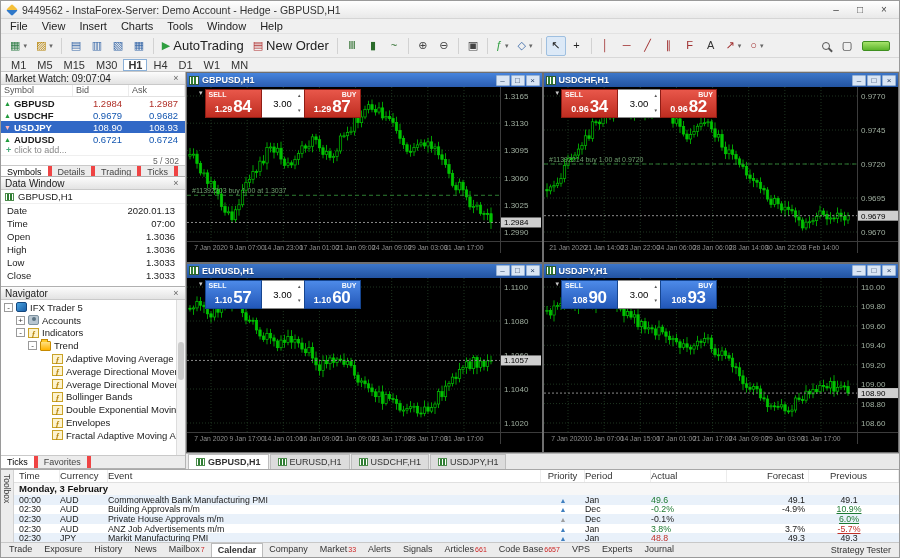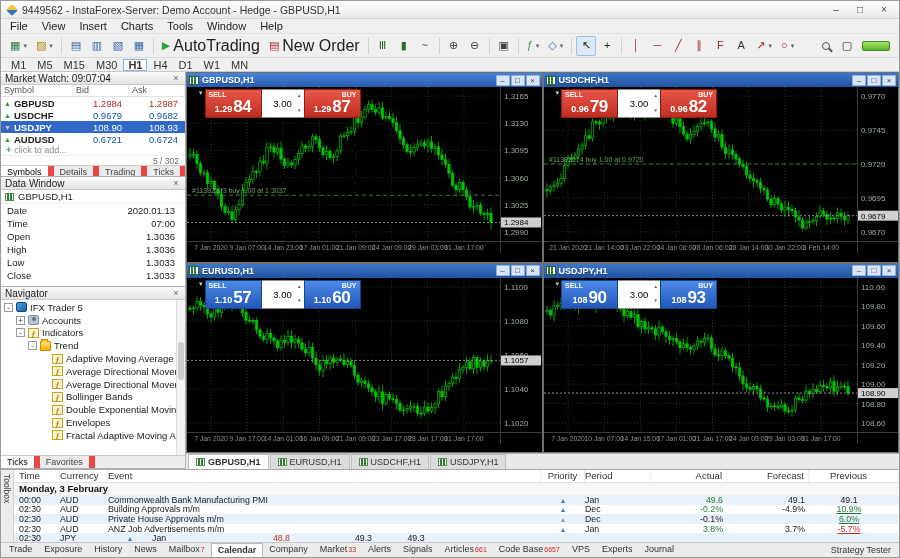--- a/index.html
+++ b/index.html
@@ -12,42 +12,42 @@
 .win-btns{margin-left:auto;display:flex;gap:2px}
 .wbtn{width:22px;height:14px;text-align:center;line-height:13px;font-size:10px;color:#444}
 
 .menubar{height:15px;display:flex;align-items:center;background:#f0f0f0;border-bottom:1px solid #e2e2e2;padding-left:2px;flex:0 0 auto}
 .menu-item{padding:0 7px;font-size:11px;line-height:15px;color:#222}
 
 .toolbar{height:24px;display:flex;align-items:center;background:#f0f0f0;border-bottom:1px solid #d8d8d8;padding:0 5px;gap:1px;flex:0 0 auto}
 .tb-btn{height:20px;min-width:20px;display:flex;align-items:center;justify-content:center;padding:0 3px;border:1px solid transparent;border-radius:2px;gap:3px;white-space:nowrap}
 .tb-btn.active{background:#dce9f7;border-color:#9ebfe0}
 .tb-ic{font-size:11px;line-height:1}
-.tb-lbl{font-size:16px;color:#222}
+.tb-lbl{font-size:13px;color:#222}
 .tb-caret{font-size:7px;color:#666}
 .tb-sep{width:1px;height:16px;background:#d2d2d2;margin:0 3px;flex:0 0 auto}
 .tb-spacer{flex:1}
 .mag-icon{width:8px;height:8px;border:1.5px solid #555;border-radius:50%;position:relative;display:inline-block}
 .mag-icon::after{content:'';position:absolute;width:5px;height:1.5px;background:#555;transform:rotate(45deg);right:-4px;bottom:-2px}
 .conn-pill{width:28px;height:10px;background:linear-gradient(#a6e36a,#5cb52c);border:1px solid #3e8f1f;border-radius:2px;margin:0 4px}
 
 .tfbar{height:14px;display:flex;align-items:center;background:#f0f0f0;border-bottom:1px solid #c8c8c8;padding-left:5px;gap:1px;flex:0 0 auto}
 .tf-btn{font-size:11px;padding:0 4px;height:12px;line-height:11px;color:#333;border:1px solid transparent}
 .tf-btn.active{background:#fff;border-color:#8ab0d8;font-weight:bold}
 
 .main{flex:1;display:flex;min-height:0}
 .leftcol{width:185px;display:flex;flex-direction:column;border-right:1px solid #b4b4b4;background:#fff;flex:0 0 auto}
 .panel{display:flex;flex-direction:column;border-bottom:1px solid #b0b0b0;background:#fff;overflow:hidden}
 #market-watch{height:105px;flex:0 0 auto}
 #data-window{height:110px;flex:0 0 auto}
 #navigator{flex:1;position:relative}
 .p-head{height:13px;background:linear-gradient(#fcfcfc,#e3e3e3);border-bottom:1px solid #c9c9c9;display:flex;align-items:center;padding:0 4px;font-size:10px;color:#222;flex:0 0 auto}
 .p-close{margin-left:auto;color:#666;font-size:9px;width:10px;text-align:center;line-height:12px}
 .p-tabs{margin-top:auto;height:13px;background:#ececec;border-top:1px solid #c9c9c9;display:flex;font-size:9px;flex:0 0 auto}
-.ptab{padding:0 6px;line-height:12px;color:#444;border-right:6px solid #ef4444}
+.ptab{padding:0 6px;line-height:12px;color:#444;border-right:4px solid #ef4444}
 .ptab.active{background:#fff;color:#000}
 
 .mw-cols{display:flex;height:12px;border-bottom:1px solid #e2e2e2;font-size:9px;color:#555}
 .mw-cols div{padding:0 3px;line-height:11px;border-right:1px solid #ececec}
 .mw-c0{width:72px}.mw-c1{width:56px}.mw-c2{flex:1}
 .mw-row{display:flex;height:12px;align-items:center;font-size:9.5px}
 .mw-row.sel{background:#3168c6;color:#fff}
 .mw-sym{width:72px;display:flex;align-items:center;gap:3px;padding-left:3px;font-weight:bold}
 .mw-arrow{font-size:7px;line-height:1}
 .a-up{color:#1f9a3a}.a-down{color:#cc2b2b}
@@ -115,21 +115,21 @@
 .tb-side{width:13px;background:#ececec;border-right:1px solid #d2d2d2;display:flex;justify-content:center;flex:0 0 auto}
 .tb-side span{writing-mode:vertical-rl;font-size:8.5px;color:#444;padding-top:4px}
 .tb-content{flex:1;overflow:hidden;min-width:0}
 .cal-head{display:flex;height:13px;border-bottom:1px solid #e0e0e0;color:#333;font-size:9.5px;background:#fff}
 .cal-head div{line-height:12px;border-right:1px solid #ececec}
 .cal-group{height:12px;line-height:12px;font-weight:bold;padding-left:5px;font-size:9.5px;background:#f7f7f7;color:#111}
 .cal-row{display:flex;height:9.6px;align-items:center;font-size:8.8px;color:#1a1a1a}
 .cal-row.alt{background:#e9f1fa}
 .c-time{width:46px;padding-left:5px}.c-cur{width:48px}.c-event{flex:1;overflow:hidden;white-space:nowrap}
 .c-pri{width:44px;text-align:center}.c-per{width:66px}
-.c-act{width:76px;text-align:right;padding-right:4px}
+.c-act{width:76px;text-align:left;padding-right:4px}
 .c-fc{width:82px;text-align:right;padding-right:4px}
 .c-prev{width:90px;text-align:center;padding-right:10px}
 .pri{font-size:7px;line-height:1}
 .pri.medium{color:#3f7fbf}.pri.low{color:#9e9e9e}
 .rev{text-decoration:underline}
 .tb-tabs{height:15px;background:#ececec;border-top:1px solid #c8c8c8;display:flex;align-items:center;padding-left:2px;font-size:9px;flex:0 0 auto}
 .tbtab{padding:0 6px;height:14px;line-height:13px;color:#333;display:flex;align-items:flex-start;gap:1px}
 .tbtab.active{background:#fff;border:1px solid #bbb;border-bottom:none;font-weight:bold}
 .tb-badge{color:#cc2222;font-size:7px;line-height:1;padding-top:3px}
 .tb-right{margin-left:auto;padding-right:8px;color:#333}
@@ -930,21 +930,21 @@
                 <text x="204.71428571428572" y="163" fill="#8f8f8f" font-size="6.8" text-anchor="middle">28 Jan 14:00</text>
                 <text x="240.85714285714286" y="163" fill="#8f8f8f" font-size="6.8" text-anchor="middle">30 Jan 22:00</text>
                 <text x="277" y="163" fill="#8f8f8f" font-size="6.8" text-anchor="middle">3 Feb 14:00</text>
               </svg>
               <div class="oneclick oc-red">
                 <span class="oc-caret">▾</span>
                 <div class="oc-btn oc-sell">
                   <span class="oc-tag">SELL</span>
                   <div class="oc-price">
                     <span class="oc-small">0.96</span>
-                    <span class="oc-big">79</span>
+                    <span class="oc-big">34</span>
                   </div>
                 </div>
                 <div class="oc-vol">
                   <span>3.00</span>
                   <span class="oc-spin">
                     <span>▲</span>
                     <span>▼</span>
                   </span>
                 </div>
                 <div class="oc-btn oc-buy">
@@ -1537,20 +1537,21 @@
               <div class="c-event">ANZ Job Advertisements m/m</div>
               <div class="c-pri"><span class="pri medium">▲</span></div>
               <div class="c-per">Jan</div>
               <div class="c-act" style="color: rgb(29, 122, 51);">3.8%</div>
               <div class="c-fc">3.7%</div>
               <div class="c-prev rev" style="color: rgb(192, 48, 40);">-5.7%</div>
             </div>
             <div class="cal-row alt">
               <div class="c-time">02:30</div>
               <div class="c-cur">JPY</div>
+              <div class="c-event">Markit Manufacturing PMI</div>
               <div class="c-pri"><span class="pri medium">▲</span></div>
               <div class="c-per">Jan</div>
               <div class="c-act" style="color: rgb(192, 48, 40);">48.8</div>
               <div class="c-fc">49.3</div>
               <div class="c-prev" style="color: rgb(26, 26, 26);">49.3</div>
             </div>
           </div>
       </div>
     </div>
     <div class="tb-tabs" id="tb-tabs">

